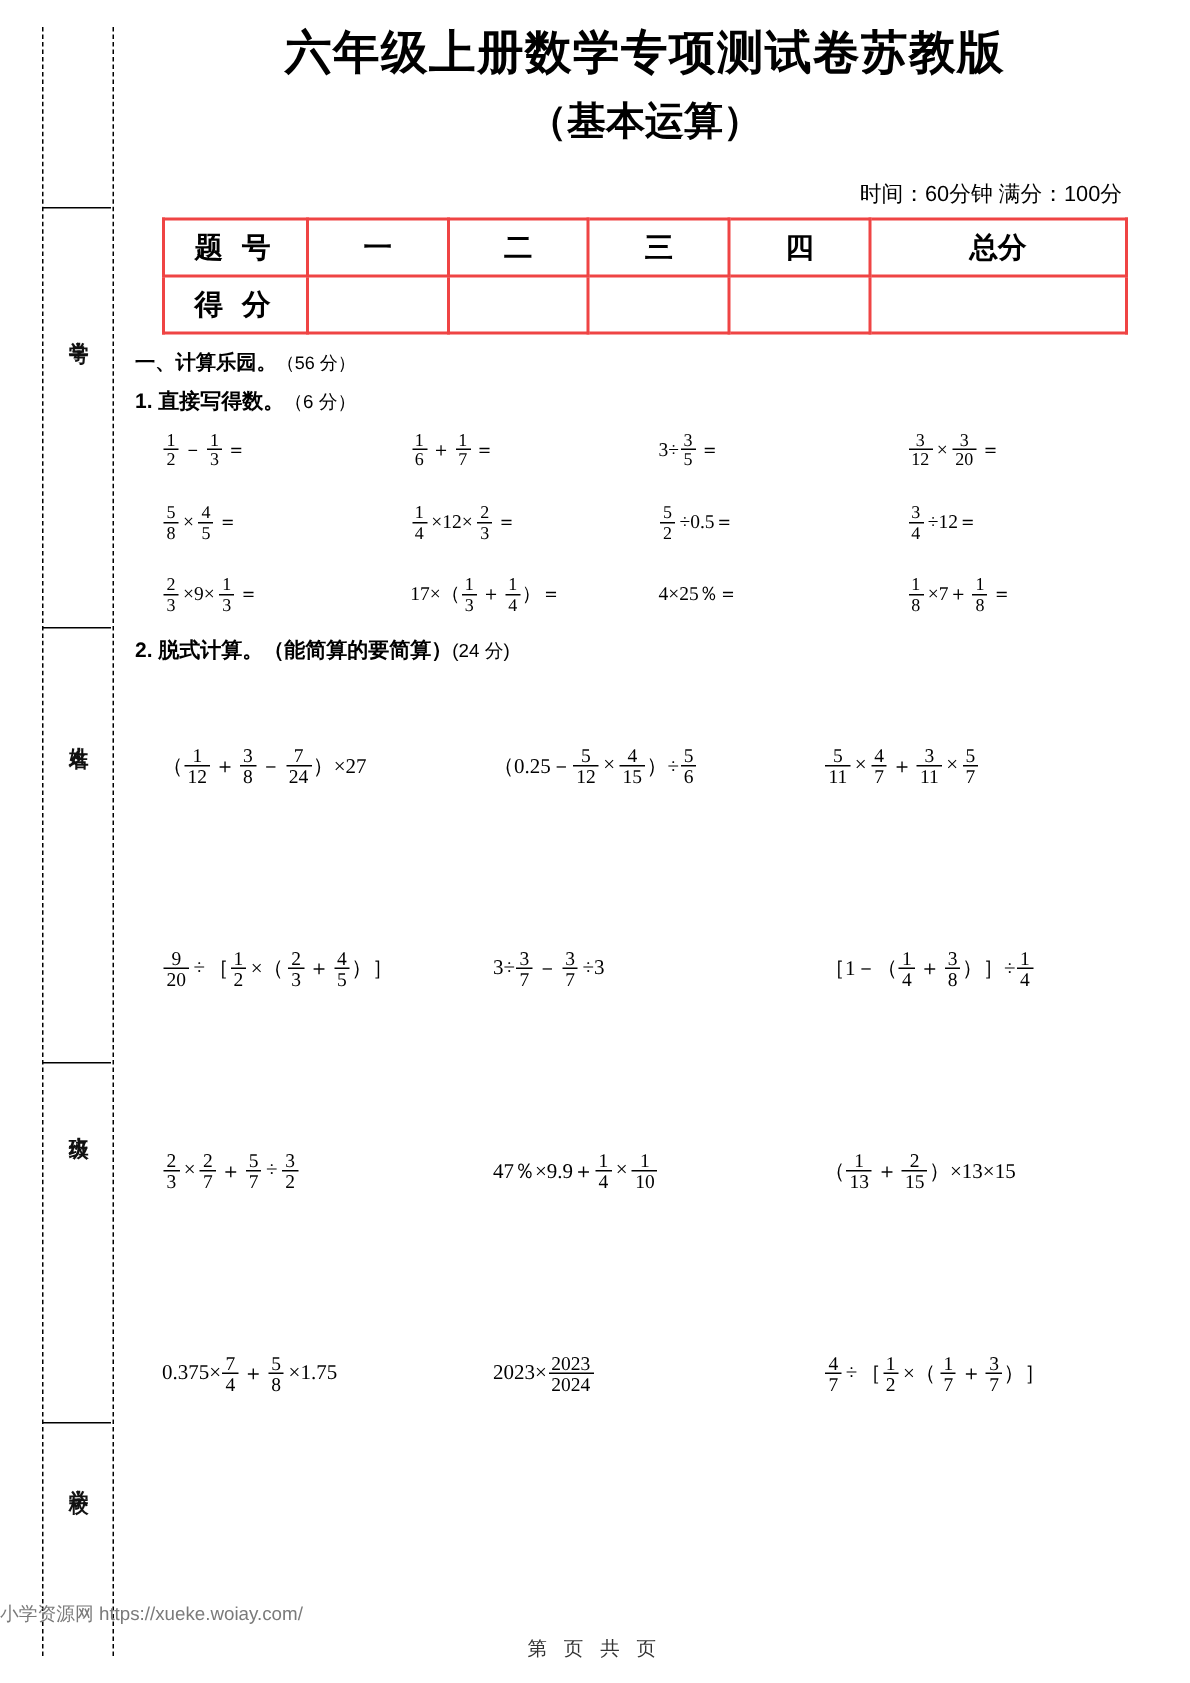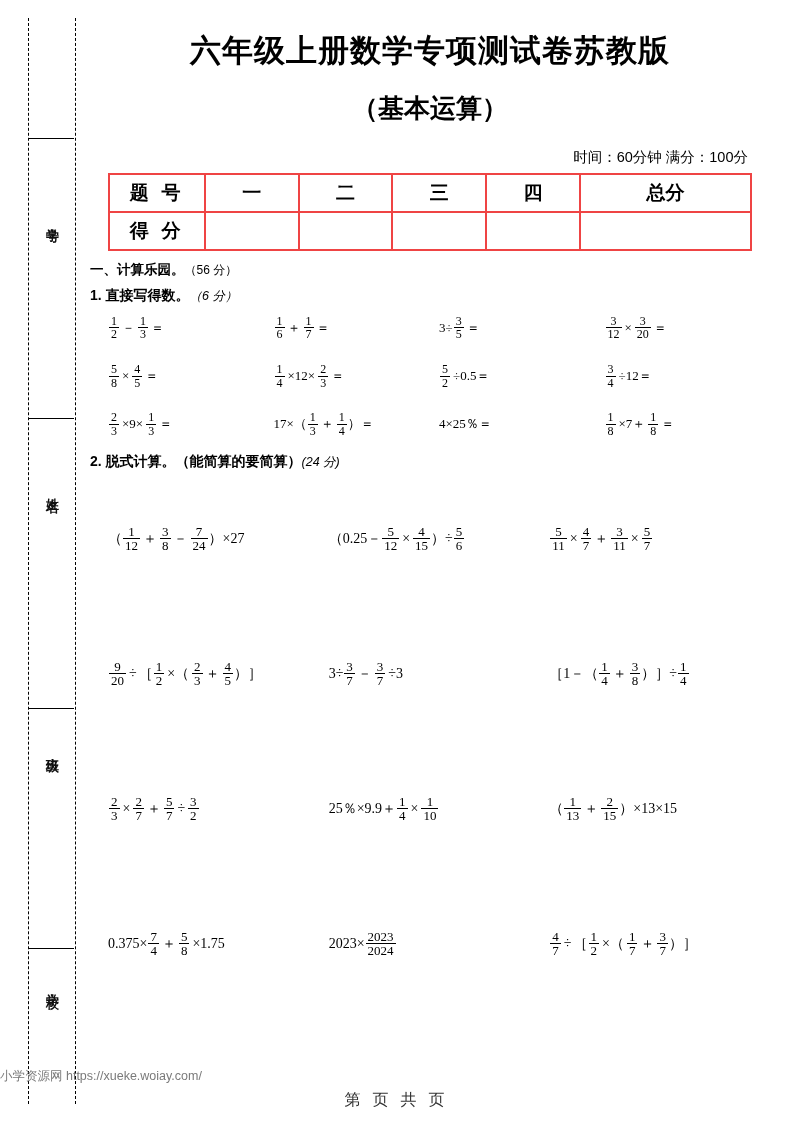--- a/index.html
+++ b/index.html
@@ -55,30 +55,30 @@
     left: 90px; top: 0;
     width: 680px;
   }
 
   .title {
     text-align: center;
     font-family: "Liberation Serif", serif;
     font-weight: bold;
     font-size: 31px;
     letter-spacing: 1px;
-    margin-top: 32px;
+    margin-top: 16px;
     line-height: 1.25;
     color: #000;
   }
   .title2 {
     text-align: center;
     font-family: "Liberation Serif", serif;
     font-weight: bold;
     font-size: 26px;
-    margin-top: 20px;
+    margin-top: 8px;
     color: #000;
   }
 
   .timebar {
     margin-top: 22px;
     text-align: right;
     padding-right: 22px;
     font-size: 14.5px;
     font-family: "Liberation Sans", sans-serif;
   }
@@ -109,21 +109,21 @@
     font-weight: bold;
   }
   .sec-head .pts { font-weight: normal; font-size: 12px; }
 
   .sub-head {
     margin-top: 8px;
     font-size: 14px;
     font-family: "Liberation Sans", sans-serif;
     font-weight: bold;
   }
-  .sub-head .pts { font-weight: normal; font-size: 12.5px; font-style: italic; }
+  .sub-head .pts { font-weight: normal; font-size: 12.5px; }
 
   
   .mrow {
     display: flex;
     align-items: center;
     font-size: 13px;
     font-family: "Liberation Serif", serif;
     white-space: nowrap;
   }
   .frac {
@@ -169,21 +169,21 @@
     font-family: "Liberation Sans", sans-serif;
     font-size: 12.5px;
     color: #7a7a7a;
   }
   .footer-pages {
     position: absolute;
     left: 0; right: 0;
     top: 1090px;
     text-align: center;
     font-family: "Liberation Serif", serif;
-    font-size: 16px;
+    font-size: 13px;
     letter-spacing: 4px;
     color: #333;
   }
 </style>
 </head>
 <body>
 
 <div class="page">
 
   <div class="left-rail">
@@ -529,21 +529,21 @@
             </span>
             <span class="op">÷</span>
             <span class="frac">
               <span class="num">3</span>
               <span class="den">2</span>
             </span>
           </div>
         </div>
         <div class="cell sec2row">
           <div class="mrow big">
-            <span class="">25％×9.9＋</span>
+            <span class="">47％×9.9＋</span>
             <span class="frac">
               <span class="num">1</span>
               <span class="den">4</span>
             </span>
             <span class="op">×</span>
             <span class="frac">
               <span class="num">1</span>
               <span class="den">10</span>
             </span>
           </div>

